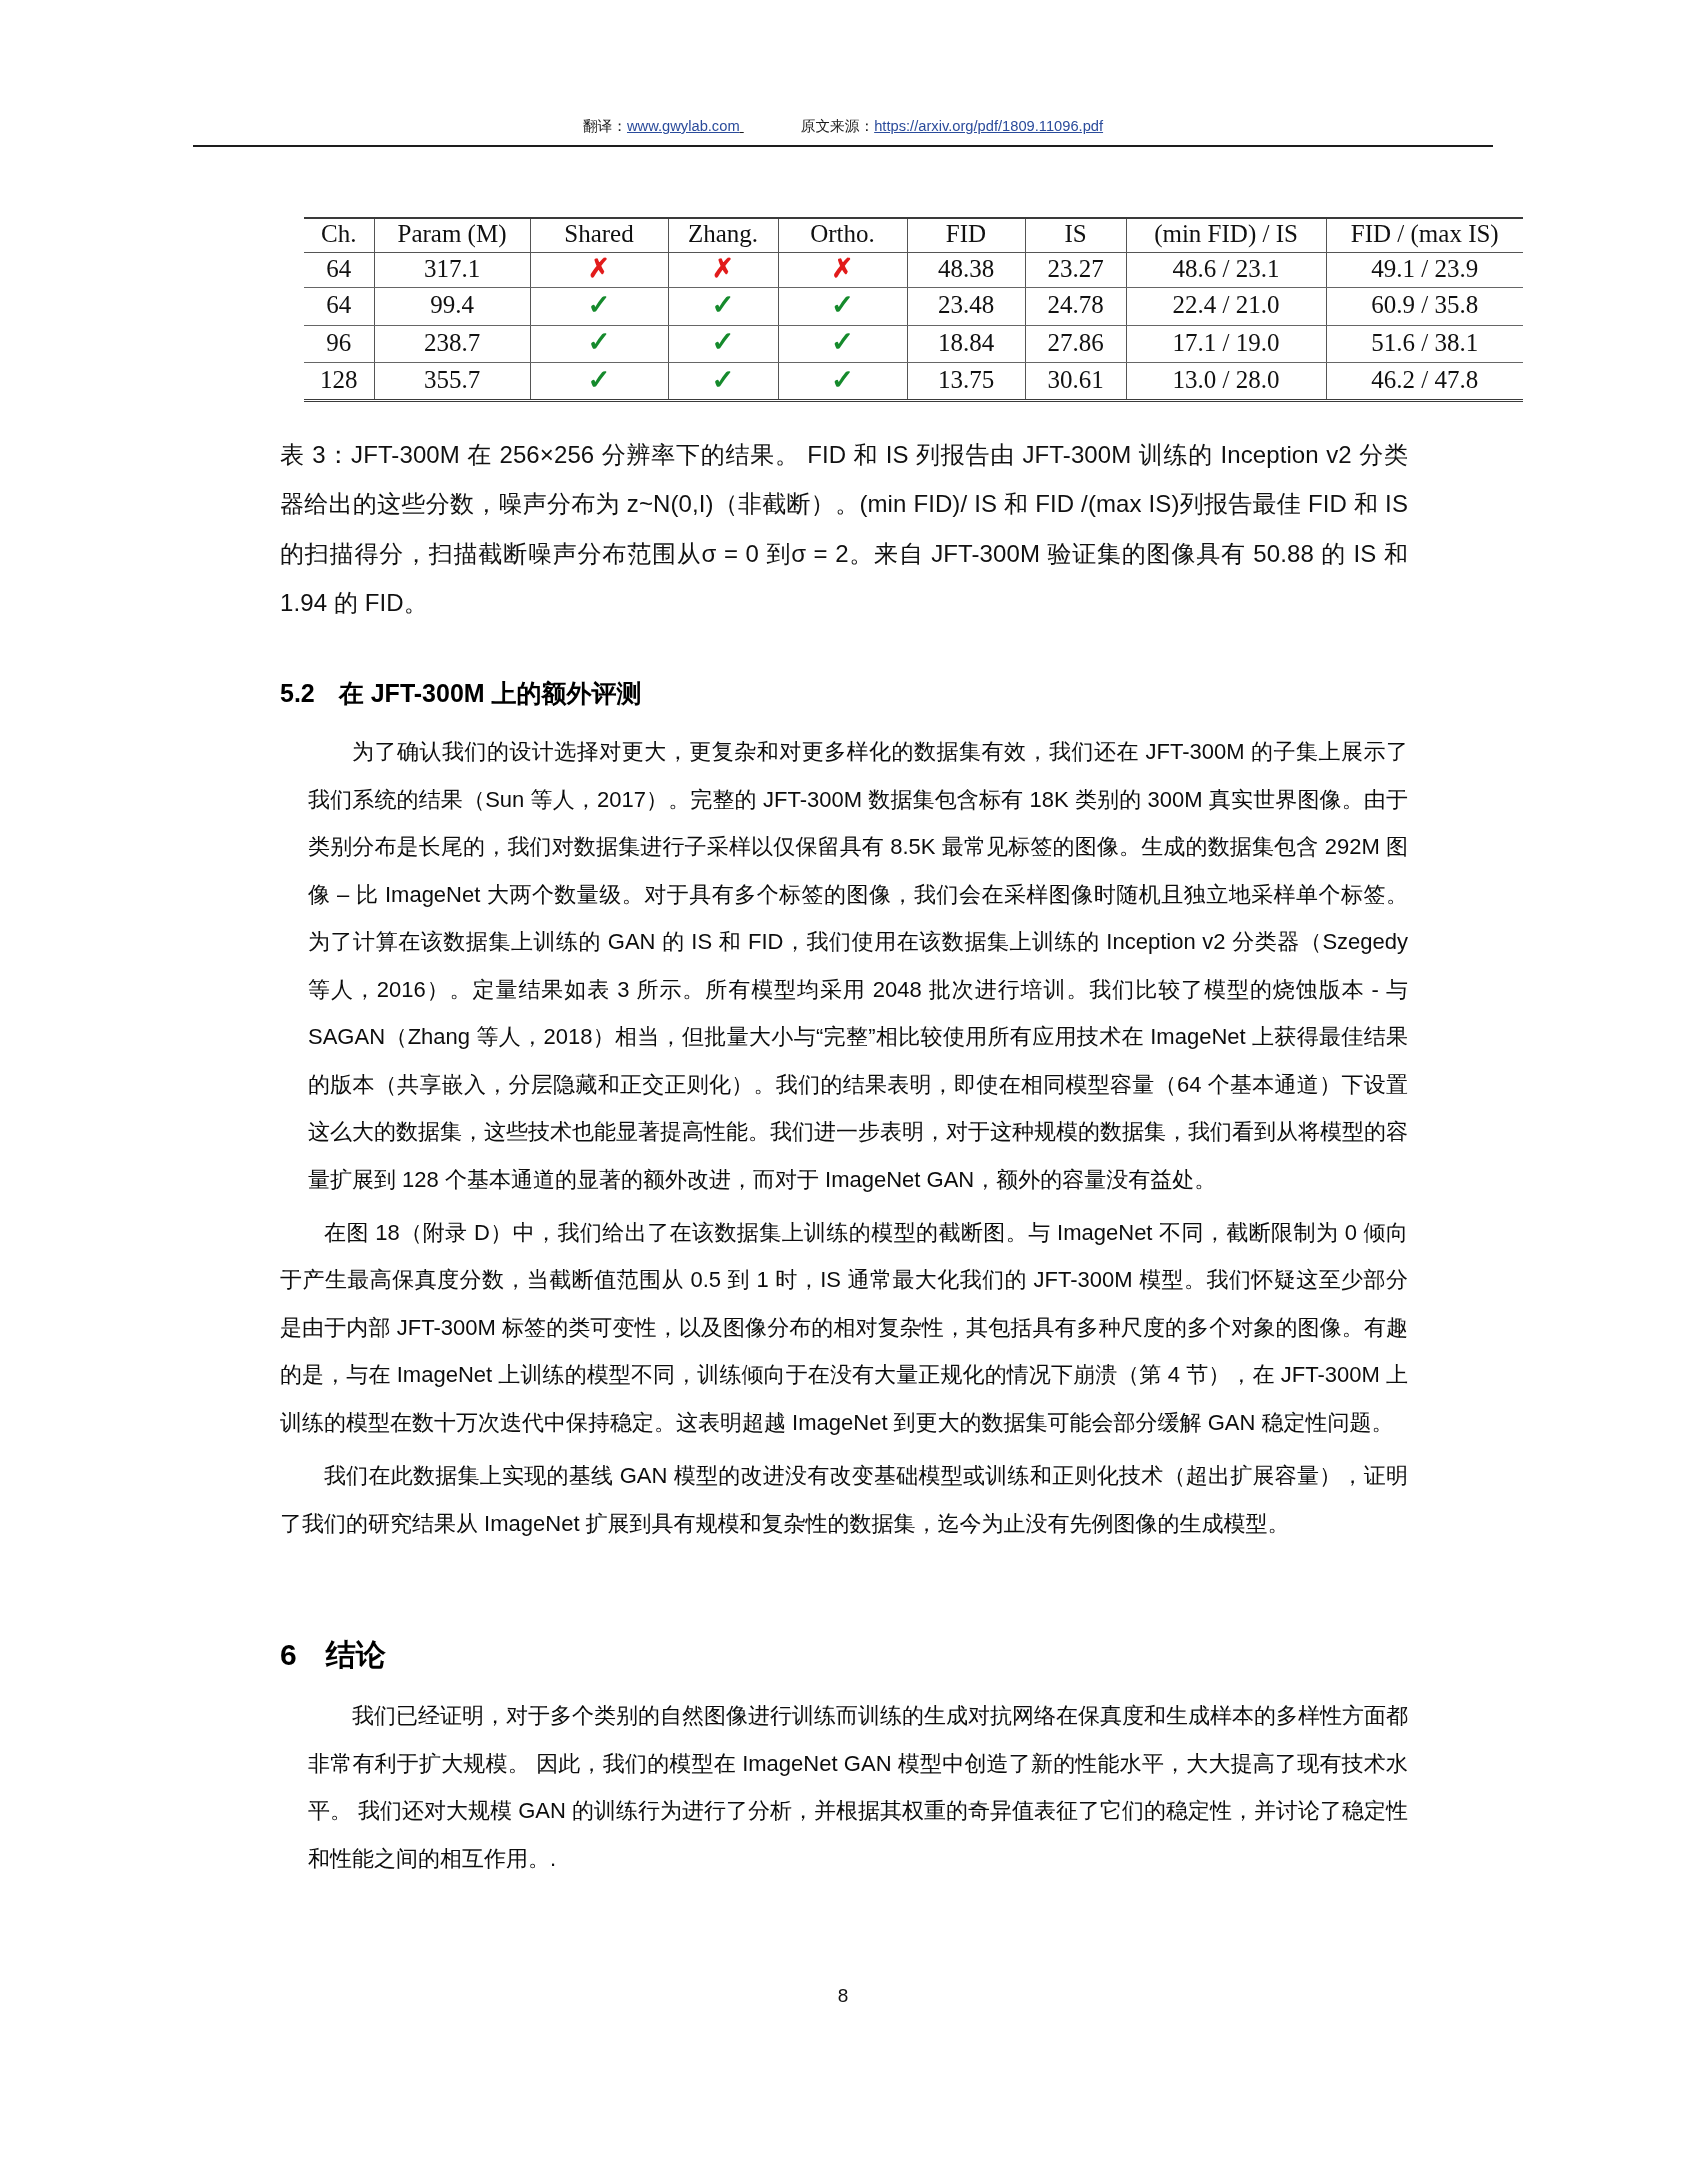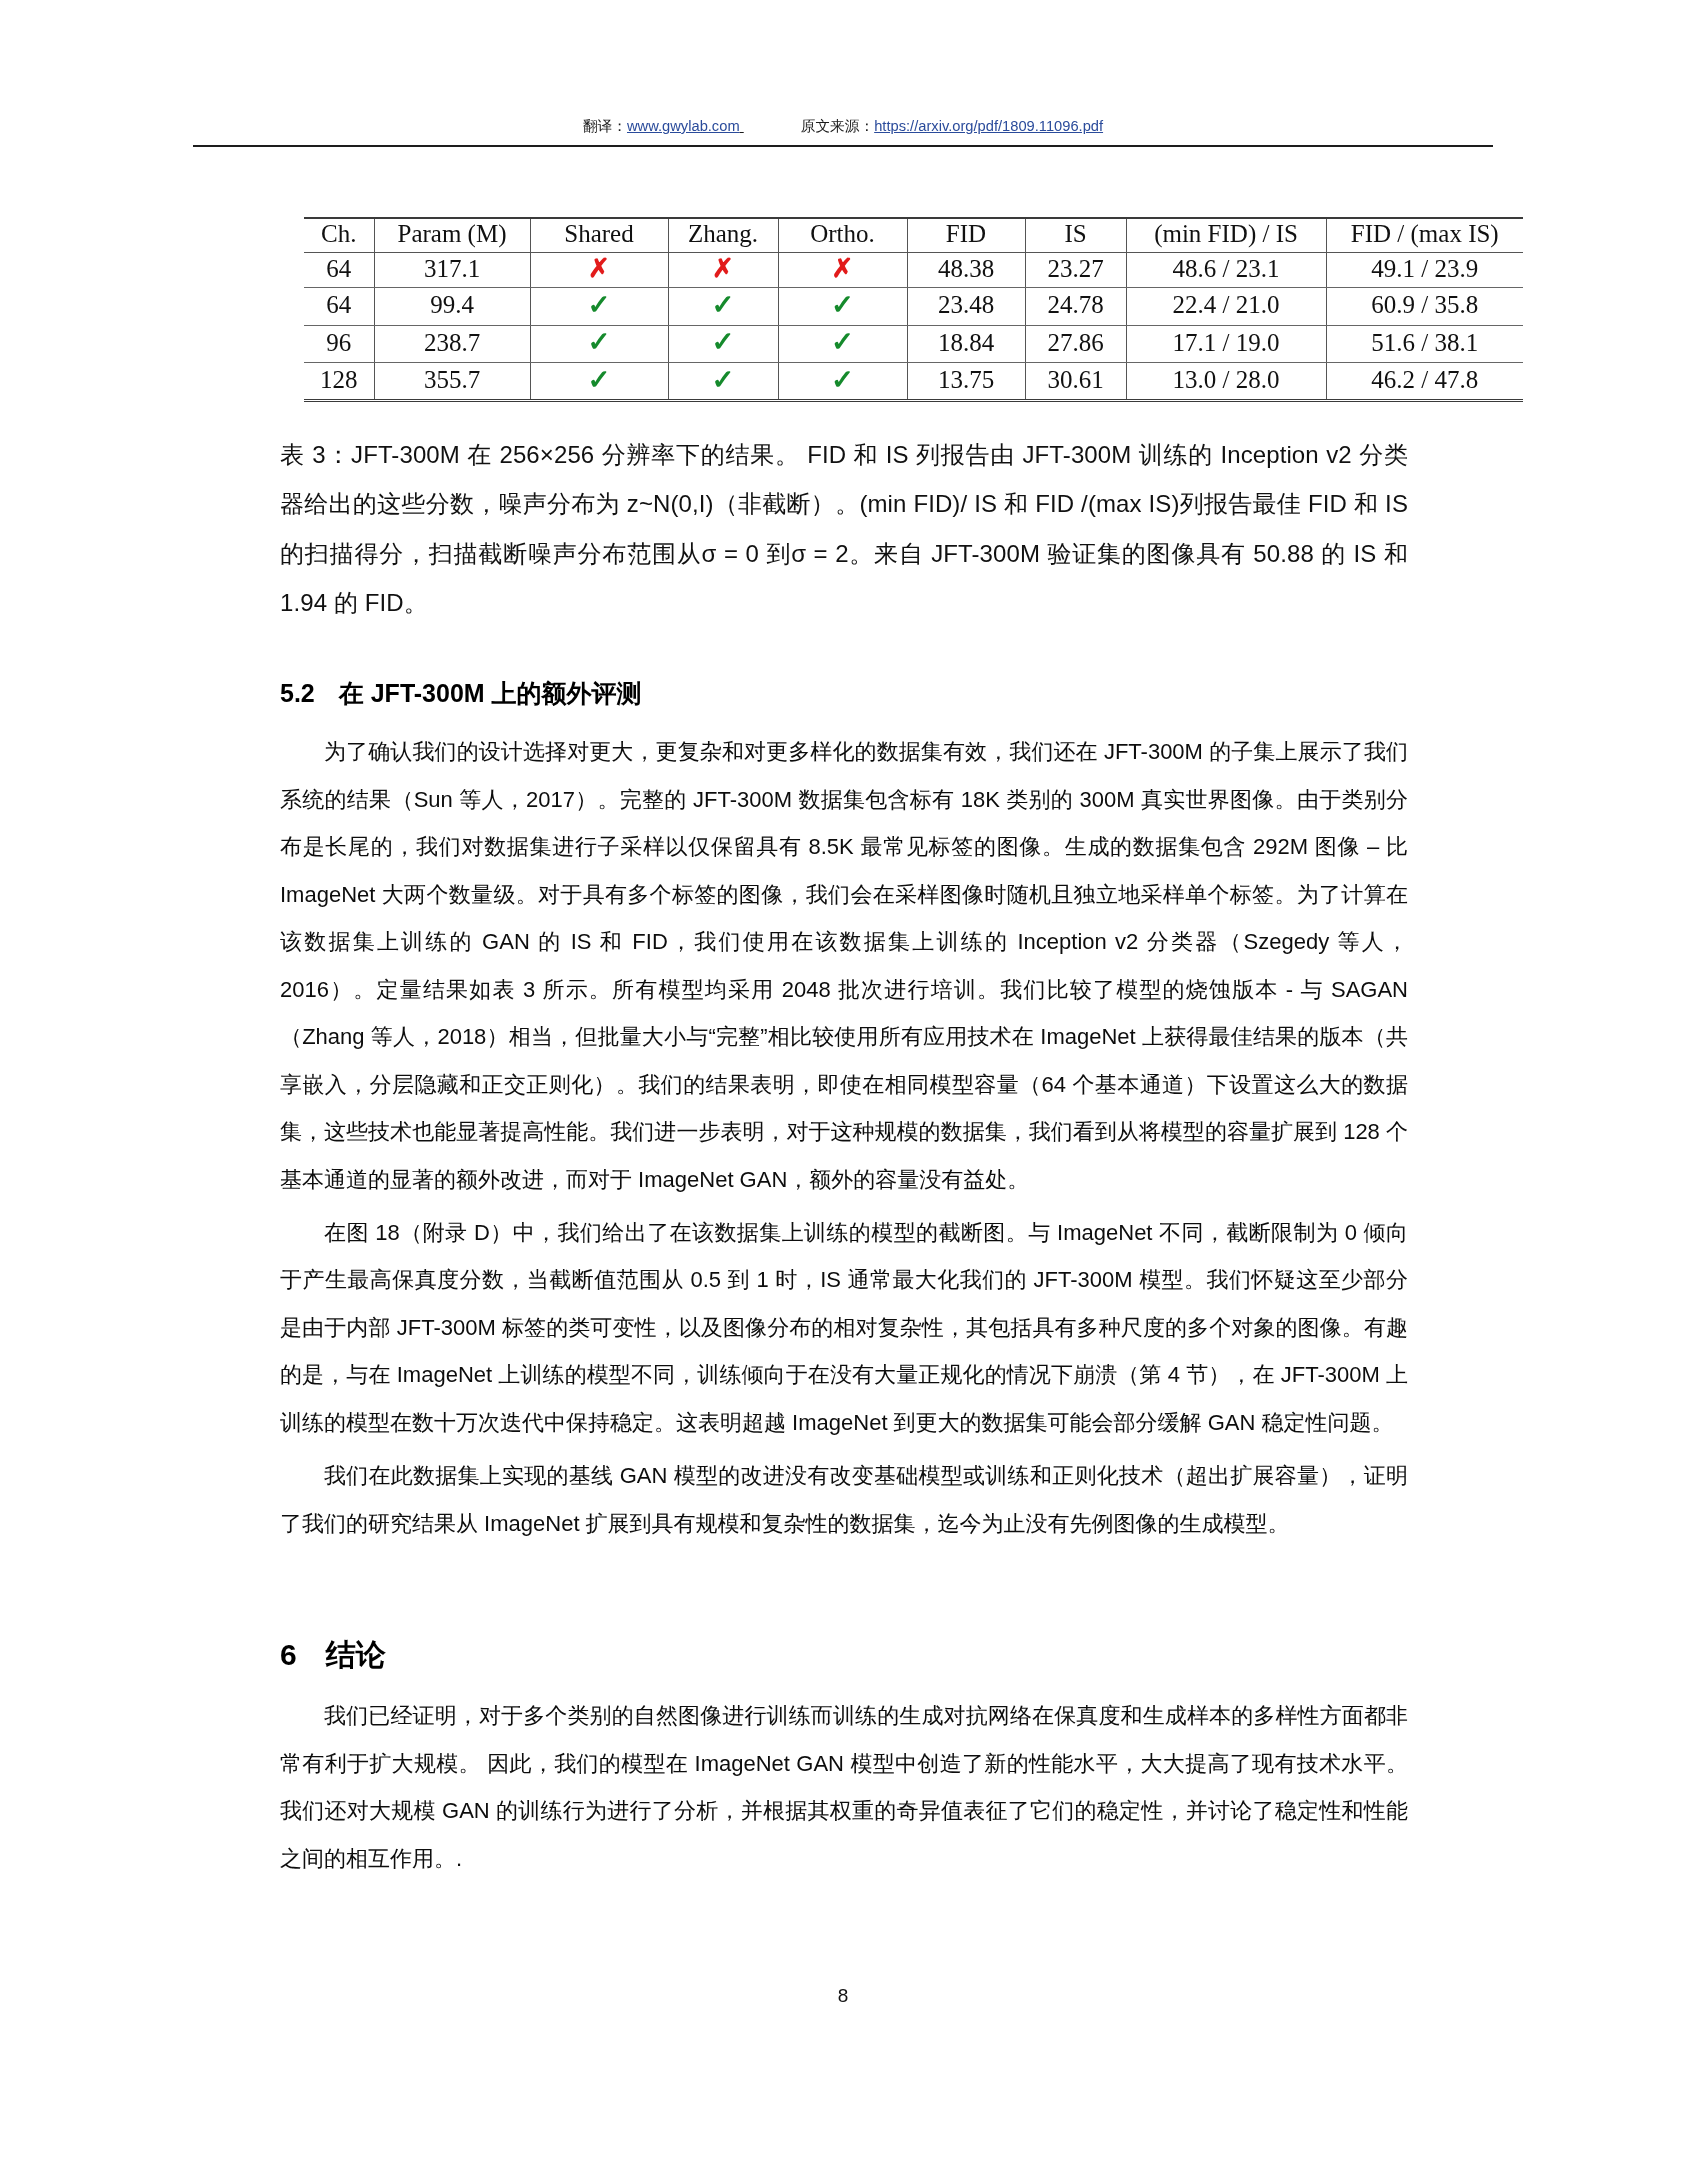--- a/index.html
+++ b/index.html
@@ -133,21 +133,21 @@
   p.body {
     font-size: 22px;
     color: #0d0d0d;
     line-height: 2.16;
     text-align: justify;
     text-justify: inter-ideograph;
     margin: 16.5px 0 0 0;
     text-indent: 2em;
   }
   p.body.tight { margin-top: 5.5px; }
-  p.body.first { margin-top: 18.4px; }
+  p.body.first { margin-top: 18.4px; margin-left: 28px; }
 
   
   .page-number {
     position: absolute;
     left: 0;
     right: 0;
     top: 1985px;
     text-align: center;
     font-size: 19px;
     color: #111;

